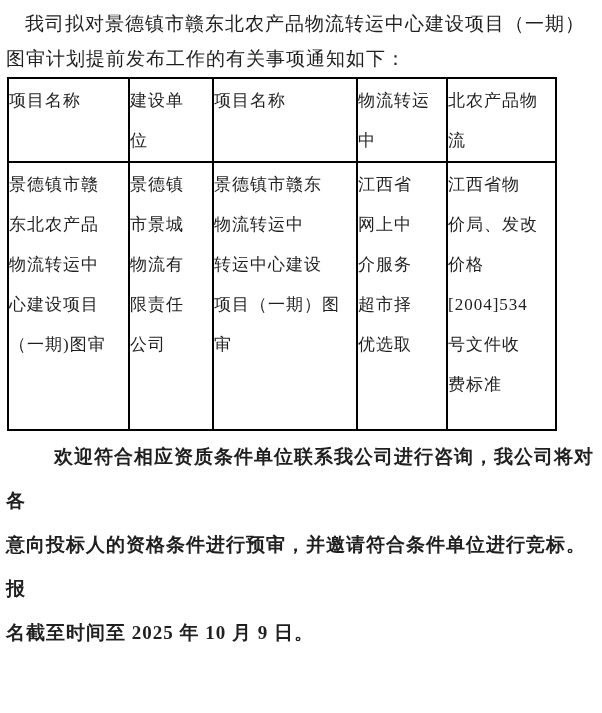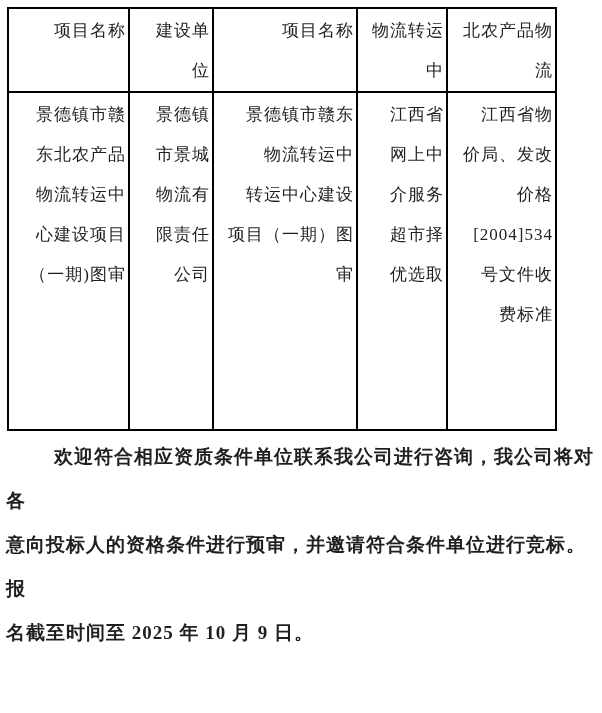--- a/index.html
+++ b/index.html
@@ -31,46 +31,48 @@
     margin-left: 1px;
     border-collapse: collapse;
     table-layout: fixed;
     width: 550px;
   }
   table.project-table th,
   table.project-table td {
     border: 2px solid #000000;
     font-size: 17px;
     font-weight: 400;
-    text-align: right;
+    text-align: left;
     vertical-align: top;
     white-space: pre-line;
     line-height: 40px;
     padding: 2px 2px 0 0;
     letter-spacing: 1px;
     overflow: hidden;
   }
   tr.header-row { height: 81px; }
-  tr.body-row   { height: 338px; }
+  tr.body-row   { height: 268px; }
   td.sp, th.sp  { letter-spacing: 6px; }
   .notice {
     margin: 4px 0 0 0;
     font-size: 19px;
     font-weight: bold;
     line-height: 44px;
     letter-spacing: 1px;
     text-indent: 48px;
     white-space: pre-line;
   }
 </style>
 </head>
 <body>
 
 <div class="page">
 
+  <p class="intro">我司拟对景德镇市赣东北农产品物流转运中心建设项目（一期）
+图审计划提前发布工作的有关事项通知如下：</p>
 
   <table class="project-table">
     <colgroup>
       <col style="width:121px">
       <col style="width:84px">
       <col style="width:144px">
       <col style="width:90px">
       <col style="width:109px">
     </colgroup>
     <tbody>

